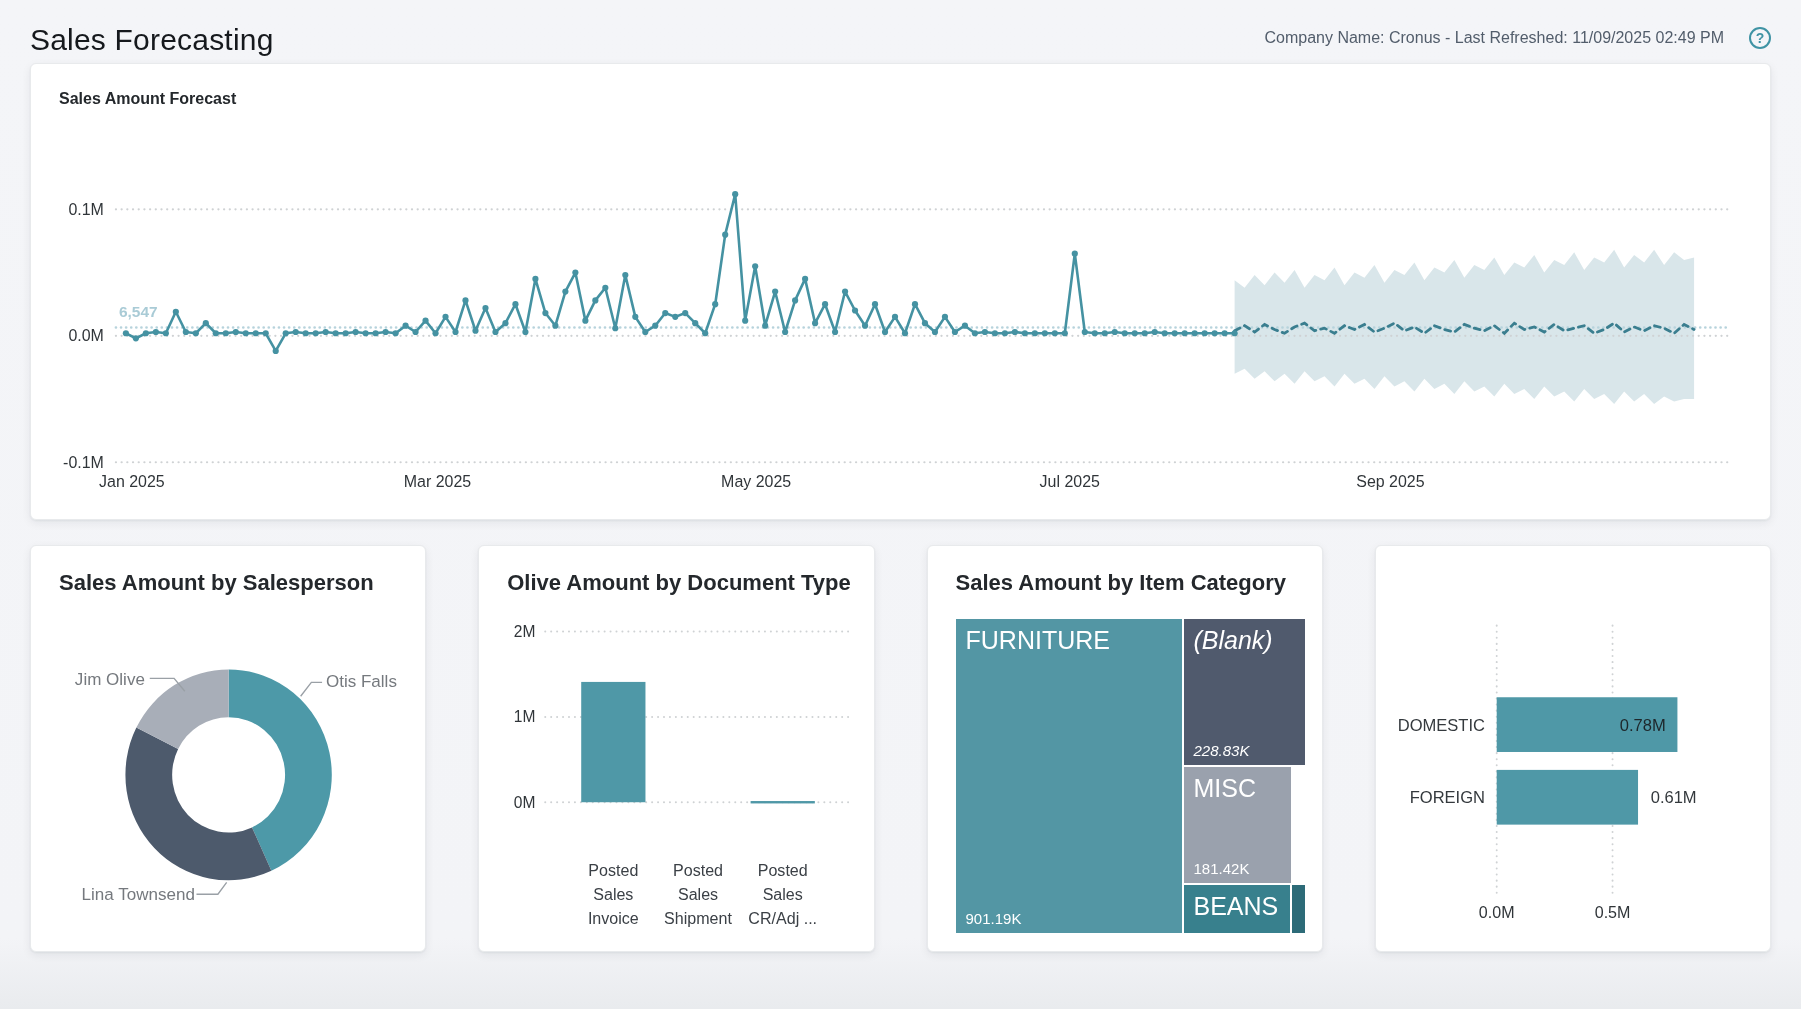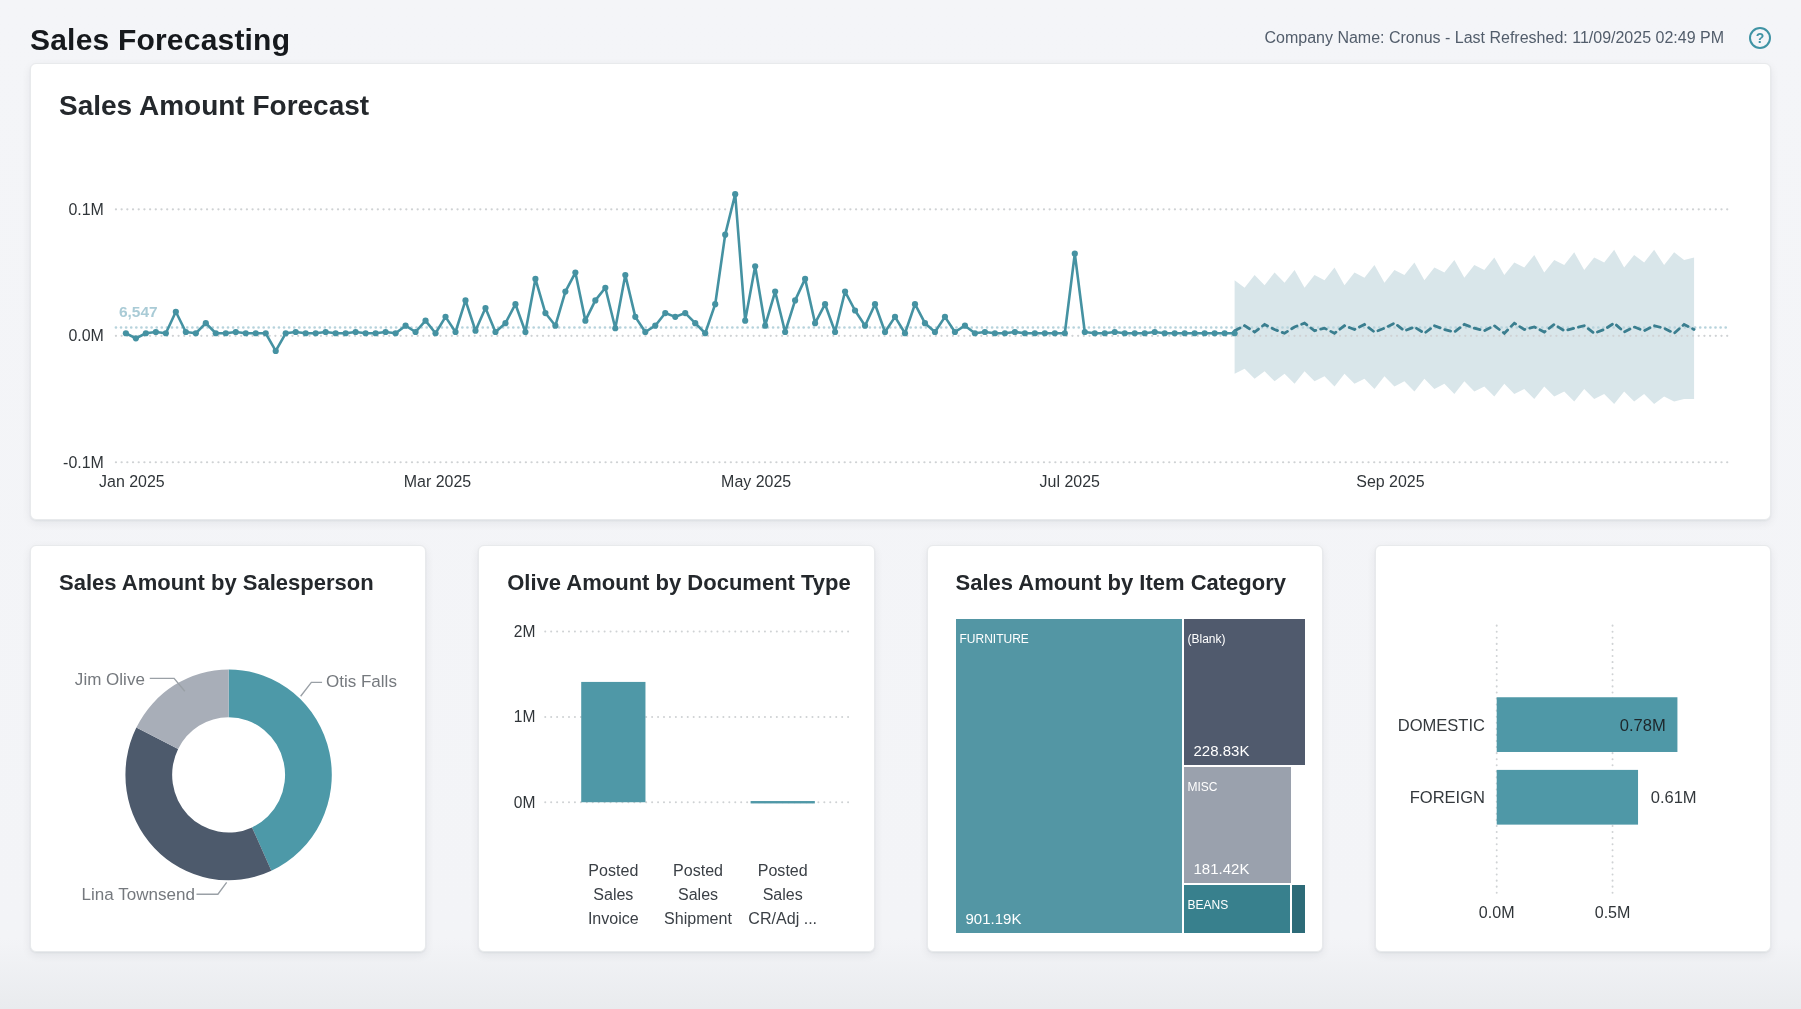--- a/index.html
+++ b/index.html
@@ -4,42 +4,42 @@
 <style>
   * { margin:0; padding:0; box-sizing:border-box; }
   html,body { width:1801px; height:1009px; overflow:hidden; }
   body {
     font-family:"Liberation Sans","DejaVu Sans",sans-serif;
     background:linear-gradient(#f4f5f8 0%, #f3f4f7 93%, #e9ebee 100%);
     color:#24282c;
   }
   .page { padding:0 30px; }
   header { height:63px; display:flex; justify-content:space-between; align-items:center; }
-  h1 { font-size:30px; font-weight:700; color:#16191d; letter-spacing:.2px; margin-top:16px; }
+  h1 { font-size:30px; font-weight:400; color:#16191d; letter-spacing:.2px; margin-top:16px; }
   .meta { display:flex; align-items:center; gap:25px; margin-top:12px; }
   .meta-text { font-size:16px; color:#525d6b; }
   .help {
     width:22px; height:22px; border:2px solid #3f93a4; border-radius:50%;
     color:#3f93a4; font-size:14px; font-weight:700;
     display:inline-flex; align-items:center; justify-content:center; cursor:pointer;
   }
   .card {
     background:#fff; border:1px solid #e8eaec; border-radius:6px;
     box-shadow:0 1px 2px rgba(20,30,40,.05), 0 3px 10px rgba(20,30,40,.07);
     position:relative;
   }
   .forecast-card { height:457px; }
   .card h2 { position:absolute; left:28px; top:24px; font-size:22px; font-weight:700; color:#24282c; z-index:2; }
-  .forecast-card h2 { font-size:28px; top:26px; }
+  .forecast-card h2 { font-size:16px; top:26px; }
   .row { display:flex; gap:52px; margin-top:25px;align-items:center; }
   .row .card { flex:1 1 0; height:407px; }
   .chart-svg { position:absolute; inset:0; width:100%; height:100%; }
   .treemap { position:absolute; left:28px; top:73px; width:349px; height:314px; }
   .tm-tile { position:absolute; cursor:pointer; }
-  .tm-name { position:absolute; left:4px; top:7px; color:#fff; font-size:12px; white-space:nowrap;margin-top:6px; }
+  .tm-name { position:absolute; left:10px; top:7px; color:#fff; font-size:25px; white-space:nowrap; }
   .tm-val  { position:absolute; left:10px; bottom:6px; color:#fff; font-size:15px; }
 </style>
 </head>
 <body>
 
 <div class="page">
 
   <header>
     <h1>Sales Forecasting</h1>
     <div class="meta">
@@ -222,21 +222,21 @@
         </svg>
     </section>
 
     <section class="card">
       <h2>Sales Amount by Item Category</h2>
       <div id="treemap" class="treemap">
           <div class="tm-tile" style="left: 0px; top: 0px; width: 226px; height: 314px; background: rgb(83, 150, 164);">
             <span class="tm-name">FURNITURE</span>
             <span class="tm-val">901.19K</span>
           </div>
-          <div class="tm-tile" style="left: 228px; top: 0px; width: 121px; height: 146px; background: rgb(80, 90, 109);">
+          <div class="tm-tile" style="left: 228px; top: 0px; width: 121px; height: 146px; background: rgb(80, 90, 109); font-style: italic;">
             <span class="tm-name">(Blank)</span>
             <span class="tm-val">228.83K</span>
           </div>
           <div class="tm-tile" style="left: 228px; top: 148px; width: 107px; height: 116px; background: rgb(154, 161, 173);">
             <span class="tm-name">MISC</span>
             <span class="tm-val">181.42K</span>
           </div>
           <div class="tm-tile" style="left: 228px; top: 266px; width: 106px; height: 48px; background: rgb(56, 128, 141);">
             <span class="tm-name">BEANS</span>
           </div>

